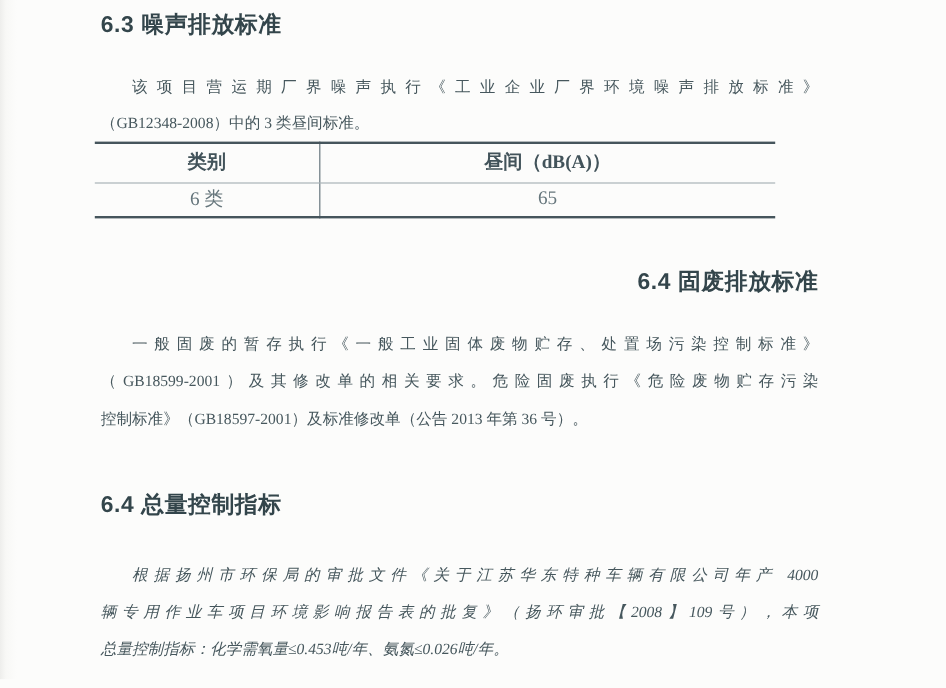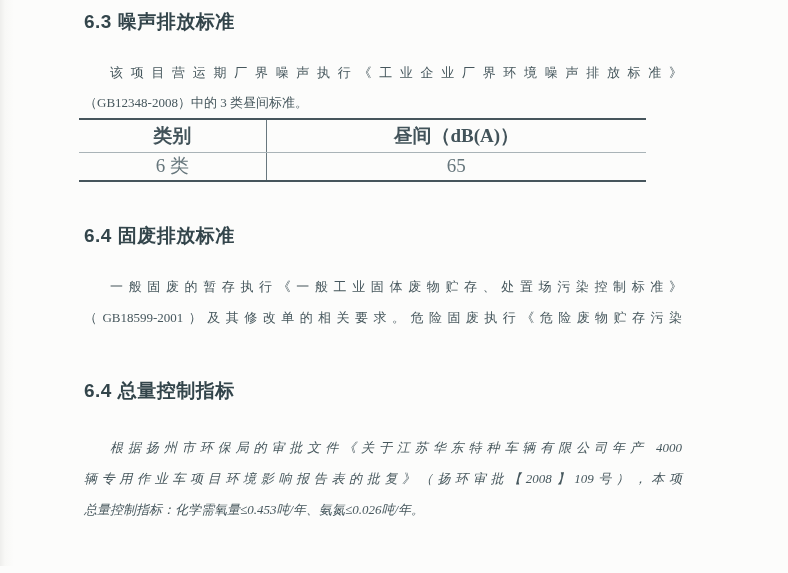--- a/index.html
+++ b/index.html
@@ -19,21 +19,21 @@
     background: linear-gradient(to right, #eeeeec 0px, #f8f8f6 5px, #fcfcfb 14px);
   }
   .heading {
     font-family: "Liberation Sans", sans-serif;
     font-weight: bold;
     font-size: 19px;
     line-height: 24px;
     color: #33454b;
     letter-spacing: 0.5px;
   }
-  .h2 { margin-top: 42px; }
+  .h2 { margin-top: 42px; text-align: right; }
   .h3 { margin-top: 46px; }
   .para { font-size: 13px; }
   .p1 { margin-top: 24px; line-height: 30px; }
   .p2 { margin-top: 23px; line-height: 31px; }
   .p3 { margin-top: 29px; line-height: 31px; font-style: italic; }
   .line { white-space: nowrap; }
   .jline {
     white-space: normal;
     text-align: justify;
     text-align-last: justify;
@@ -53,21 +53,21 @@
   table.tbl {
     width: 100%;
     border-collapse: collapse;
     border-top: 2px solid #46555c;
     border-bottom: 2px solid #46555c;
     table-layout: fixed;
   }
   table.tbl td {
     text-align: center;
     vertical-align: middle;
-    font-size: 19px;
+    font-size: 16px;
   }
   table.tbl .hdr td {
     height: 33px;
     font-weight: bold;
     color: #42535a;
     border-bottom: 1px solid #a9b3b7;
   }
   table.tbl .dat td {
     height: 29px;
     color: #66767c;
@@ -100,20 +100,21 @@
       </tr>
     </tbody>
       </table>
   </div>
 
   <div class="heading h2">6.4 固废排放标准</div>
 
   <div class="para p2">
     <div class="line jline indent">一般固废的暂存执行《一般工业固体废物贮存、处置场污染控制标准》</div>
     <div class="line jline">（GB18599-2001）及其修改单的相关要求。危险固废执行《危险废物贮存污染</div>
+    <div class="line">控制标准》（GB18597-2001）及标准修改单（公告 2013 年第 36 号）。</div>
   </div>
 
   <div class="heading h3">6.4 总量控制指标</div>
 
   <div class="para p3">
     <div class="line jline indent">根据扬州市环保局的审批文件《关于江苏华东特种车辆有限公司年产 4000</div>
     <div class="line jline">辆专用作业车项目环境影响报告表的批复》（扬环审批【2008】109号），本项</div>
     <div class="line">总量控制指标：化学需氧量≤0.453吨/年、氨氮≤0.026吨/年。</div>
   </div>
 

